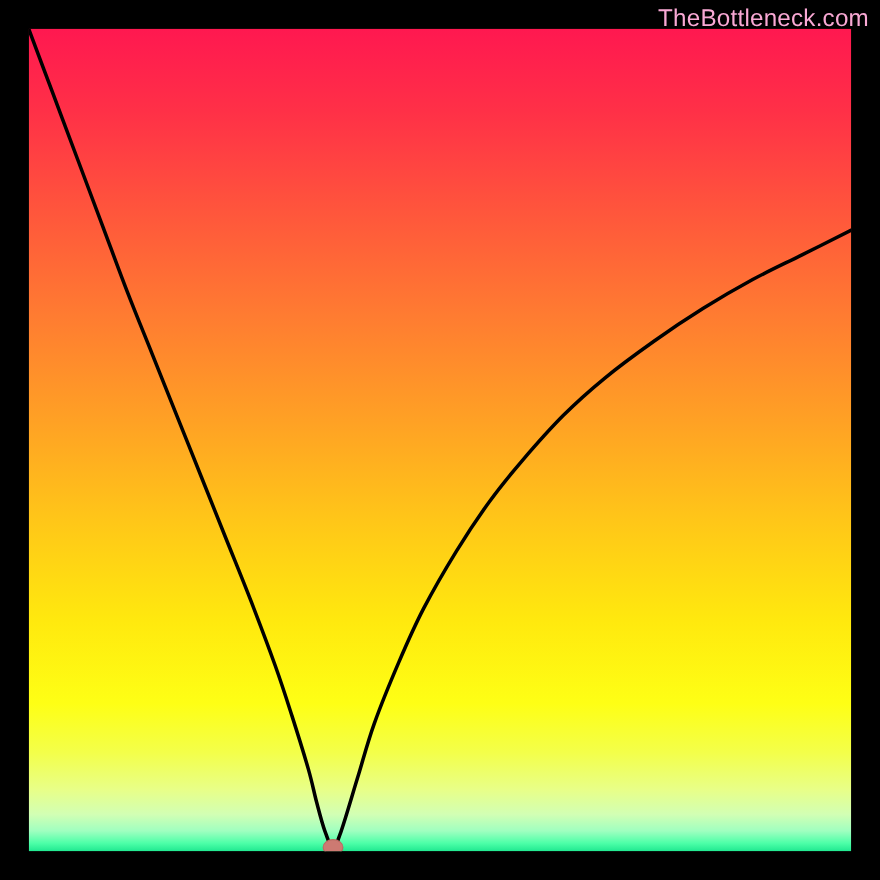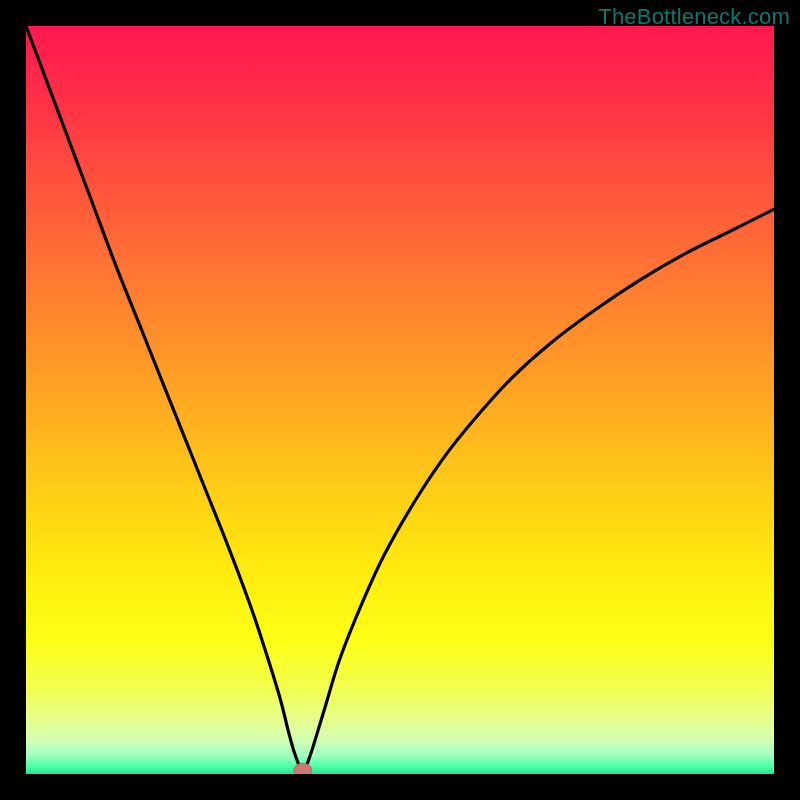--- a/index.html
+++ b/index.html
@@ -22,21 +22,21 @@
     left: 26px;
     top: 26px;
     width: 748px;
     height: 748px;
     overflow: hidden;
   }
   .watermark {
     position: absolute;
     top: 4px;
     right: 10px;
-    color: #0f766e;
+    color: #f9a8d4;
     font-size: 22px;
     letter-spacing: 0.2px;
     font-weight: 400;
   }
 </style>
 </head>
 <body>
 
 <div class="frame">
   <div class="plot-area">

